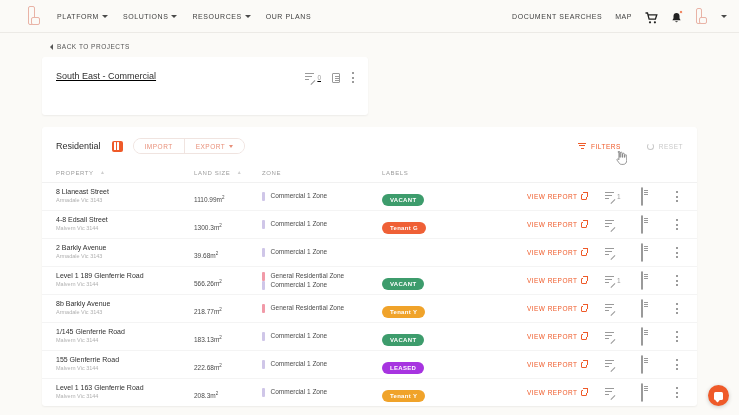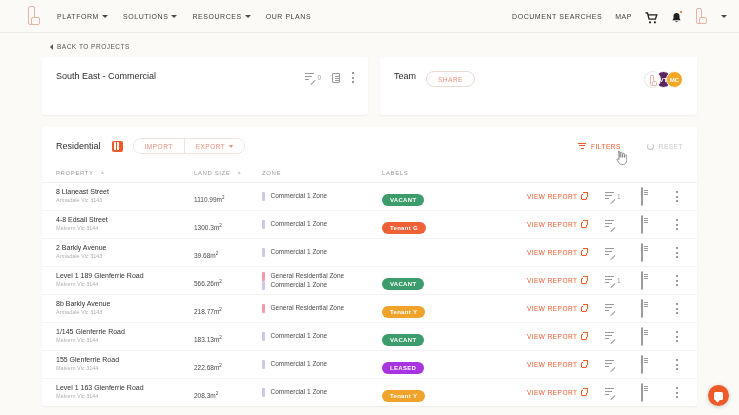--- a/index.html
+++ b/index.html
@@ -44,21 +44,21 @@
 
   
   .content { padding: 0 42px; }
   .breadcrumb {
     display: flex; align-items: center; gap: 4px;
     font-size: 6.5px; letter-spacing: .5px; color: #555; margin: 10px 0 7px 8px; cursor:pointer; width: max-content;
   }
   .chev-left { display:inline-block; width:0;height:0;border-top:3px solid transparent;border-bottom:3px solid transparent;border-right:3.4px solid #555;}
 
   
-  .cards { display: flex; gap: 12px; }
+  .cards { display: flex; gap: 12px; text-decoration: underline; }
   .card {
     background: #fff; border-radius: 3px; height: 58px;
     box-shadow: 0 1px 2px rgba(0,0,0,.06);
     display: flex; align-items: flex-start; padding: 14px 14px 0 14px;
   }
   .card.left { width: 326px; }
   .card.right { flex: 1; }
   .card-title { font-size: 9px; color: #2e2e2e; font-weight: 400; }
   .card-actions { margin-left: auto; display: flex; align-items: center; gap: 11px; padding-top: 1px;}
   .note-ico { width: 10px; height: 9px; position: relative; display:inline-block;}
@@ -242,32 +242,20 @@
           </div>
           <div class="doc-ico"></div>
           <div class="kebab">
               <span></span>
               <span></span>
               <span></span>
             </div>
         </div>
       </div>
 
-      <div class="card right">
-        <div class="card-title">Team</div>
-        <button class="share-btn">SHARE</button>
-        <div class="avatars">
-          <div class="av logo">
-              <i class="v"></i>
-              <i class="h"></i>
-            </div>
-          <div class="av vt">VT</div>
-          <div class="av mc">MC</div>
-        </div>
-      </div>
     </div>
 
     <div class="panel">
 
       <div class="panel-head">
         <div class="panel-title">Residential</div>
         <div class="sq-ico"></div>
         <div class="pill-group">
           <button class="pill-btn">
             <span>IMPORT</span>

